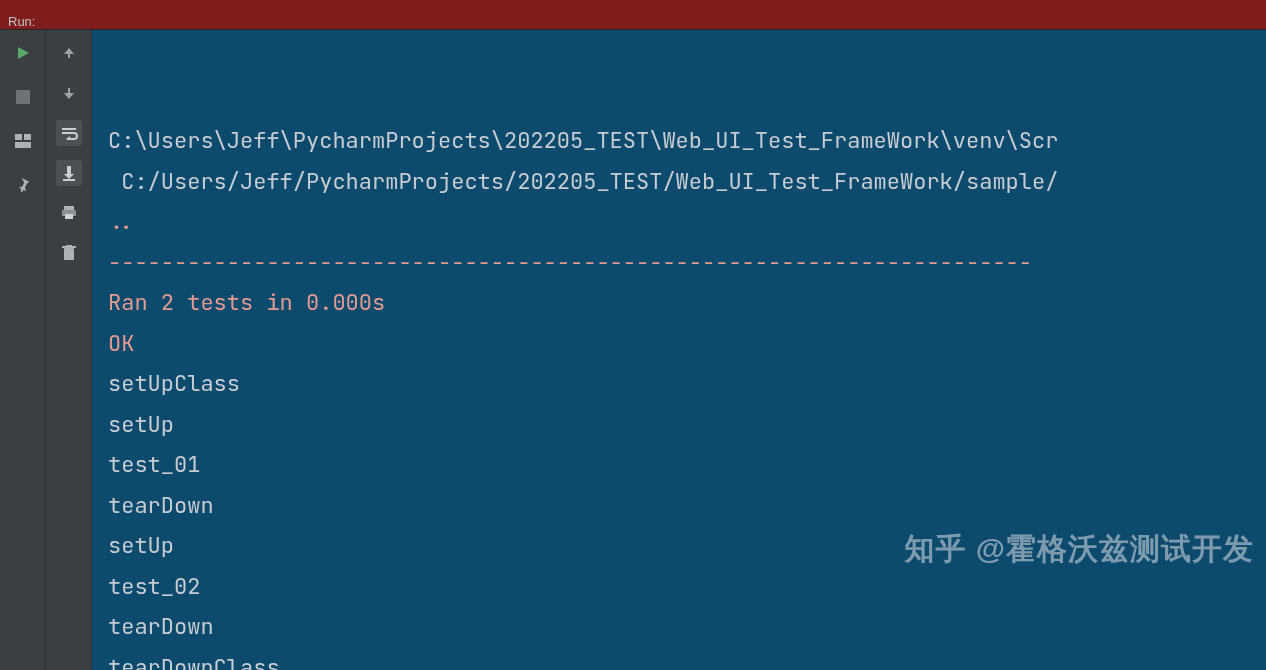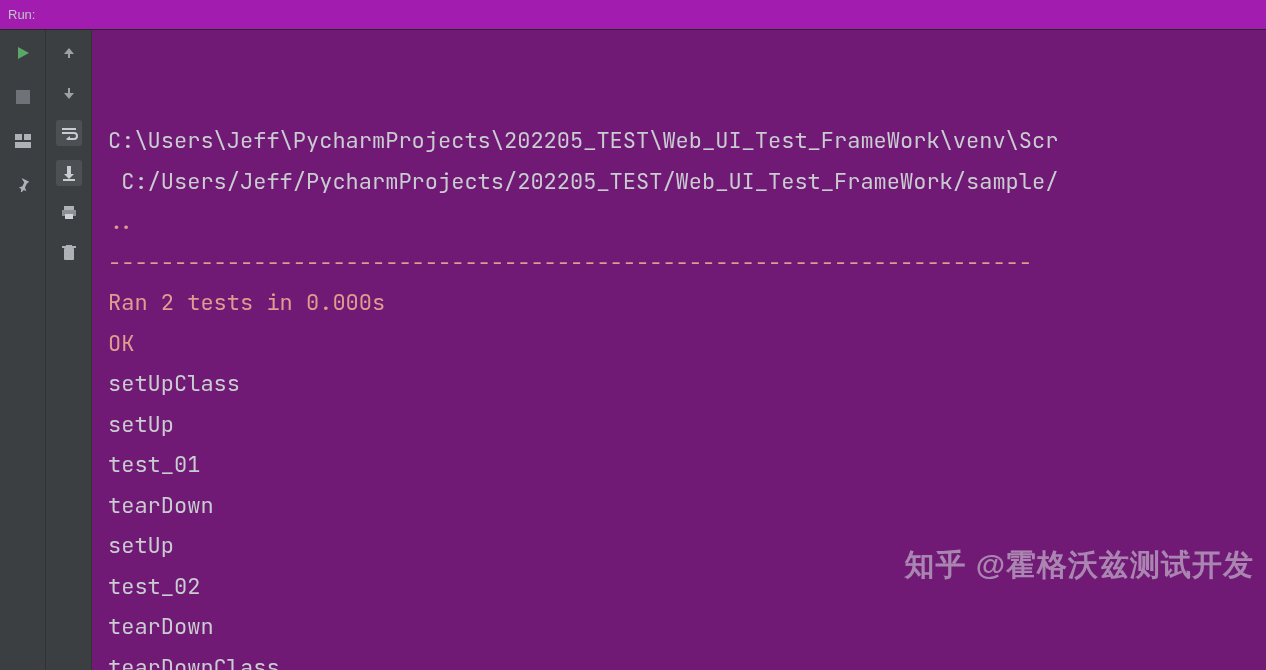--- a/index.html
+++ b/index.html
@@ -7,23 +7,23 @@
     width: 1266px;
     height: 670px;
     font-family: "Segoe UI", Arial, sans-serif;
     background: #2b2b2b;
     color: #bbbbbb;
     overflow: hidden;
   }
   .root { display: flex; flex-direction: column; height: 100%; }
   .tabs-bar {
     height: 30px;
-    background: #a21caf;
+    background: #7f1d1d;
     display: flex;
-    align-items: center;
+    align-items: flex-end;
     border-bottom: 1px solid #282828;
     font-size: 13px;
     color: #9aa0a6;
   }
   .run-label { padding: 0 10px 0 8px; color: #c0c3c7; }
   .tab {
     display: flex;
     align-items: center;
     height: 30px;
     padding: 0 14px 0 10px;
@@ -65,36 +65,36 @@
     width: 26px; height: 26px;
     display: flex; align-items: center; justify-content: center;
     border-radius: 3px;
     color: #aeb2b7;
   }
   .icon-btn.sel { background: #4c5052; }
   .icon-btn svg { display:block; }
 
   .console {
     flex: 1;
-    background: #701a75;
+    background: #0c4a6e;
     overflow: hidden;
     padding: 10px 0 0 16px;
     font-family: "JetBrains Mono","Consolas","Menlo",monospace;
     font-size: 22px;
     line-height: 40.5px;
     color: #c9ccd0;
     white-space: pre;
     position: relative;
   }
   .ln { display:block; }
   .red { color: #e39a8f; } 
   .watermarks {
     position: absolute;
     right: 12px;
-    bottom: 4px;
+    bottom: 20px;
     text-align: center;
     pointer-events: none;
   }
   .watermarks .w1 {
     font-family: "Microsoft YaHei","PingFang SC",sans-serif;
     font-size: 30px;
     font-weight: 600;
     color: rgba(220,223,228,0.55);
     letter-spacing: 1px;
   }

